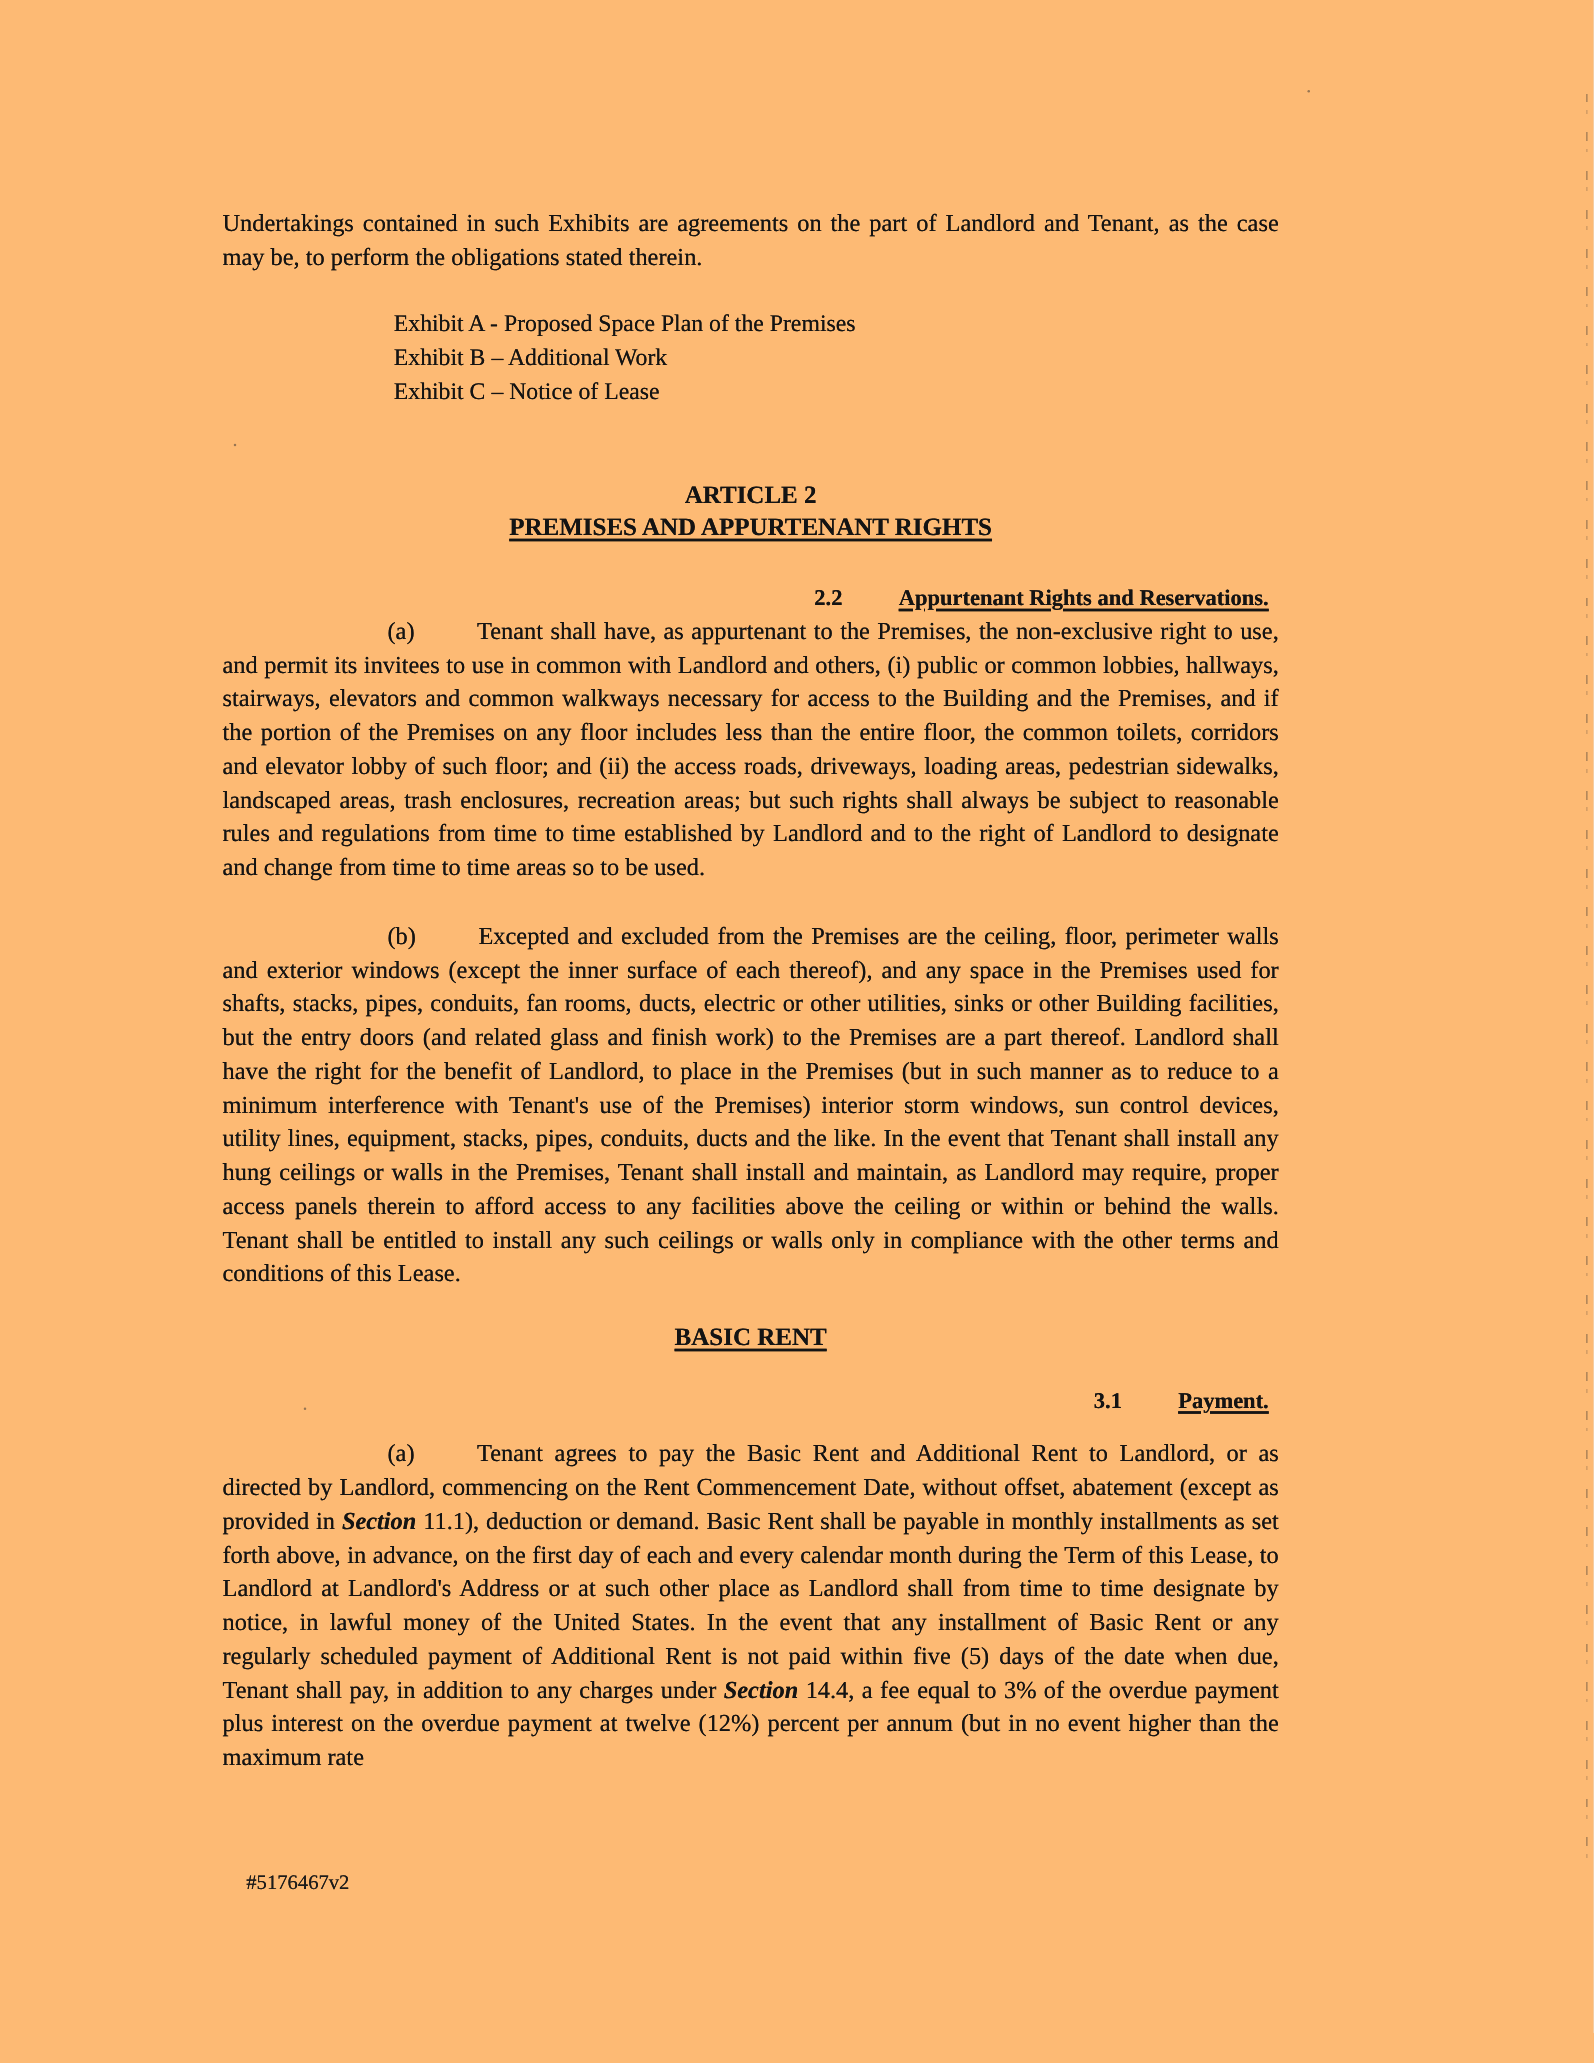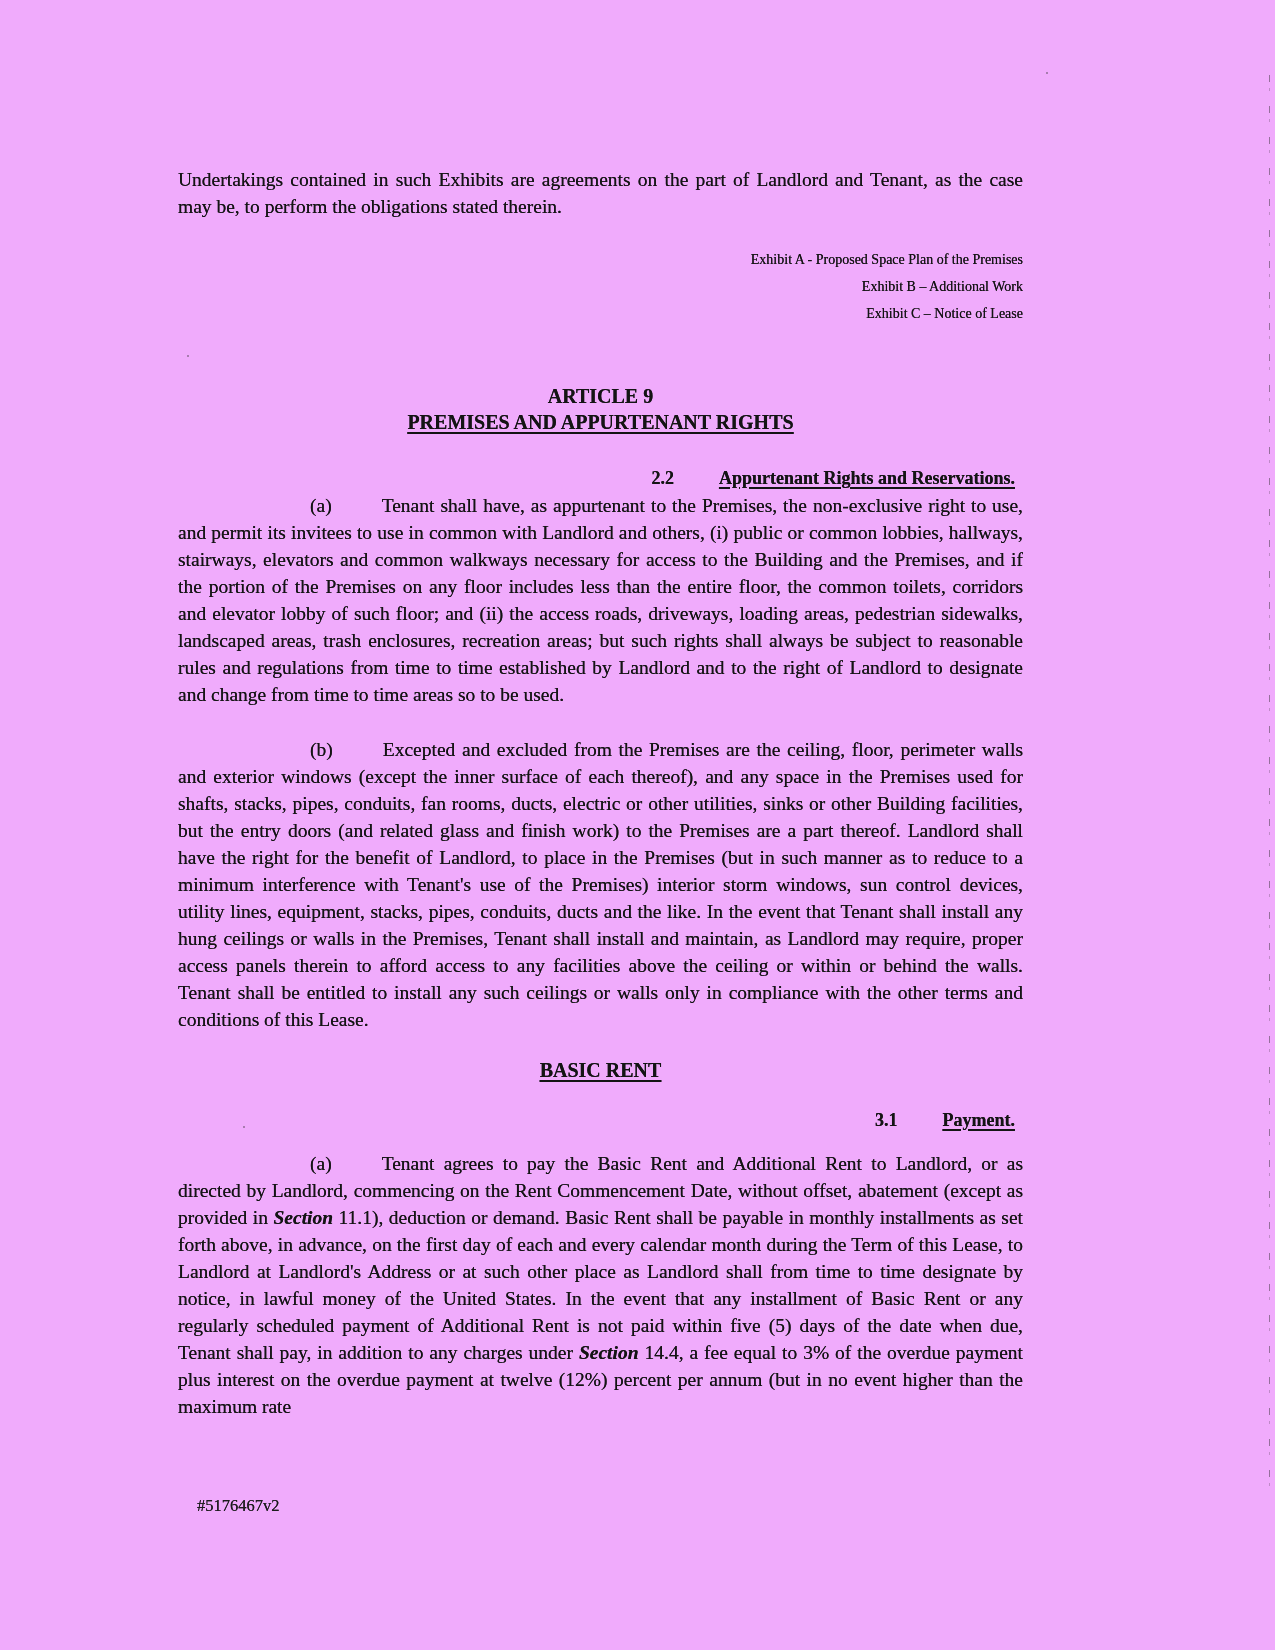--- a/index.html
+++ b/index.html
@@ -5,21 +5,21 @@
   html, body {
     margin: 0;
     padding: 0;
     background: #e8e8e6;
   }
   .page {
     position: relative;
     width: 1275px;
     height: 1650px;
     margin: 0 auto;
-    background: #f0abfc;
+    background: #fdba74;
     overflow: hidden;
     font-family: "Liberation Serif", "DejaVu Serif", serif;
     color: #141414;
     text-shadow: 0 0 0.45px rgba(10,10,10,0.85);
   }
   .content {
     position: absolute;
     left: 178px;
     top: 0;
     width: 845px;
@@ -29,23 +29,23 @@
     font-size: 19.5px;
     line-height: 27px;
     text-align: justify;
   }
   .intro { margin-top: 166px; }
   .exhibits {
     margin-top: 26px;
     margin-left: 137px;
   }
   .exhibit-line {
-    font-size: 14px;
+    font-size: 19px;
     line-height: 27px;
-    text-align: right;
+    text-align: left;
   }
   .article-head {
     text-align: center;
     font-weight: bold;
     font-size: 20px;
     line-height: 26px;
   }
   .article-head .article-title { display: block; }
   .article-head .article-subtitle {
     display: inline-block;
@@ -119,21 +119,21 @@
 
     <p class="intro">Undertakings contained in such Exhibits are agreements on the part of Landlord and Tenant, as the case may be, to perform the obligations stated therein.</p>
 
     <div class="exhibits">
       <div class="exhibit-line">Exhibit A - Proposed Space Plan of the Premises</div>
       <div class="exhibit-line">Exhibit B – Additional Work</div>
       <div class="exhibit-line">Exhibit C – Notice of Lease</div>
     </div>
 
     <div class="article-head art2">
-      <span class="article-title">ARTICLE 9</span>
+      <span class="article-title">ARTICLE 2</span>
       <span class="article-subtitle">PREMISES AND APPURTENANT RIGHTS</span>
     </div>
 
 
     <p class="sec-22-head sec-head-line indent">
       <span class="sec-num">2.2</span><span class="sec-title">Appurtenant Rights and Reservations.</span>
     </p>
 
     <p class="para-a indent-sub">
       <span class="para-label">(a)</span><span>Tenant shall have, as appurtenant to the Premises, the non-exclusive right to use, and permit its invitees to use in common with Landlord and others, (i) public or common lobbies, hallways, stairways, elevators and common walkways necessary for access to the Building and the Premises, and if the portion of the Premises on any floor includes less than the entire floor, the common toilets, corridors and elevator lobby of such floor; and (ii) the access roads, driveways, loading areas, pedestrian sidewalks, landscaped areas, trash enclosures, recreation areas; but such rights shall always be subject to reasonable rules and regulations from time to time established by Landlord and to the right of Landlord to designate and change from time to time areas so to be used.</span>

